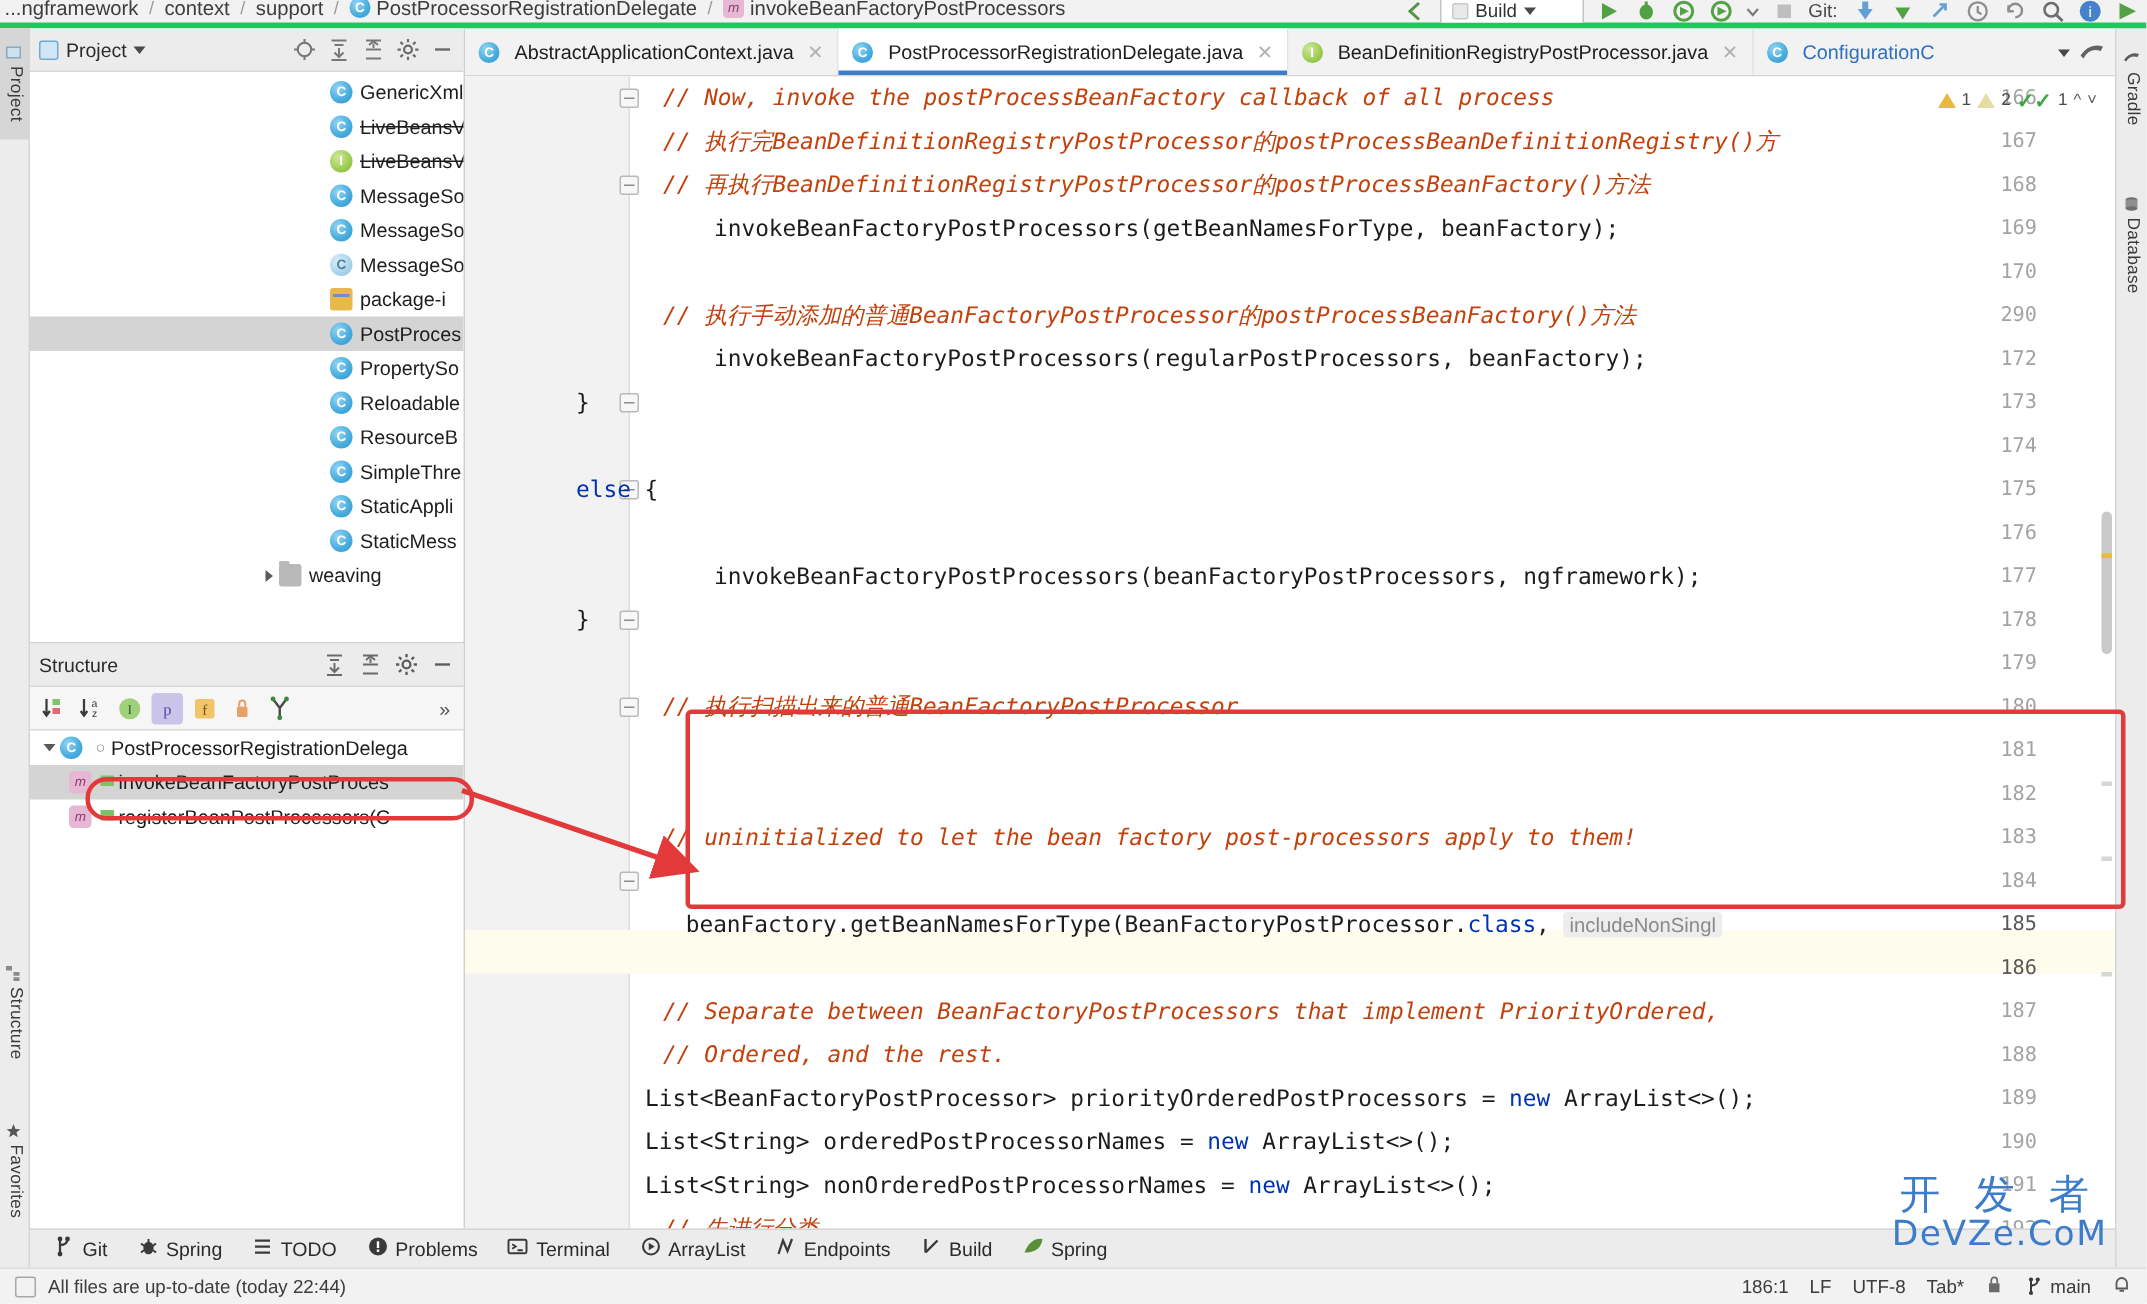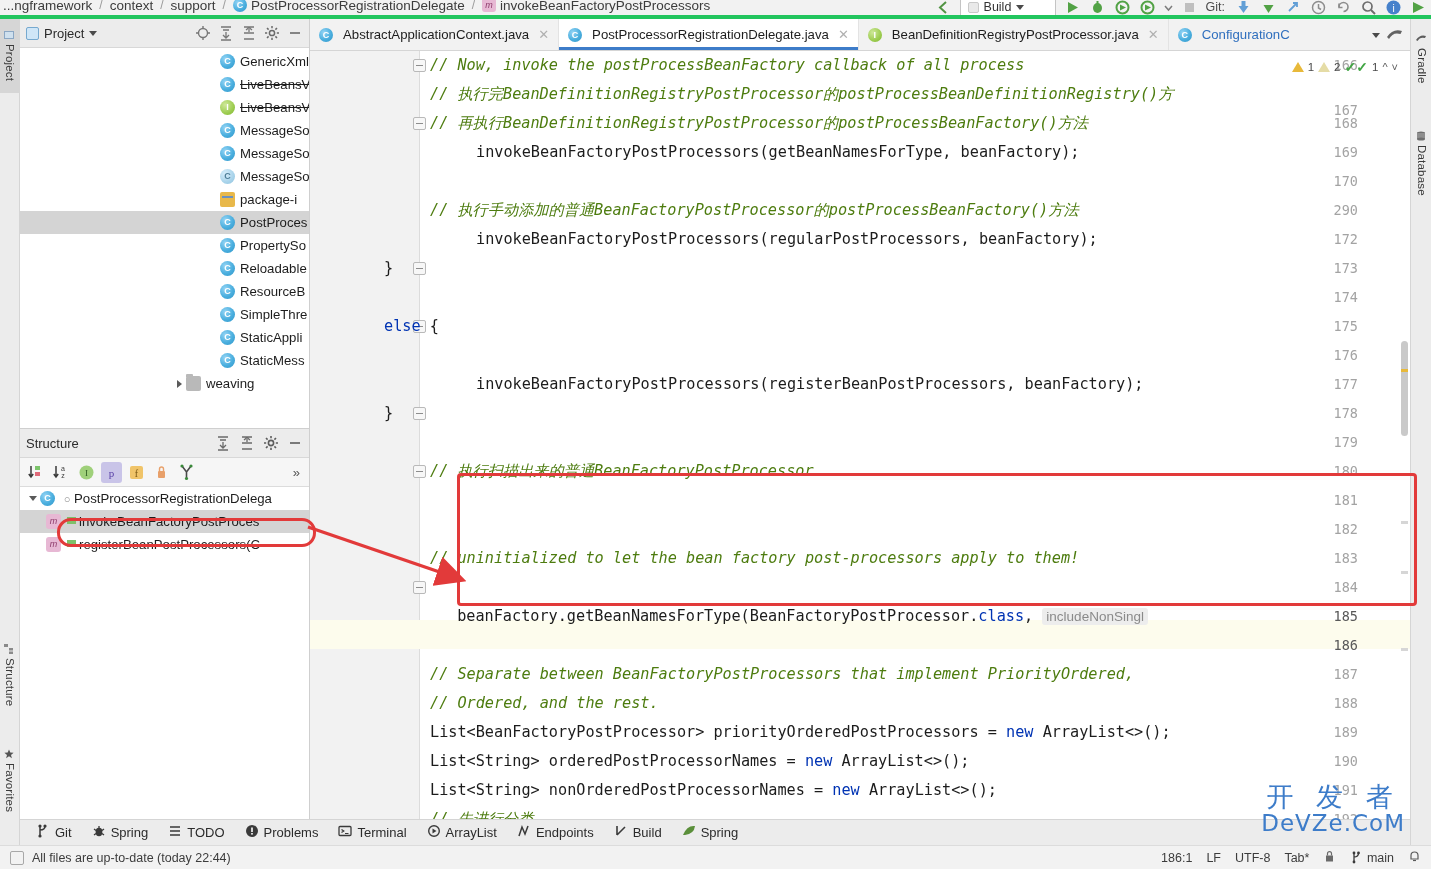--- a/index.html
+++ b/index.html
@@ -175,21 +175,21 @@
     position: absolute; left: 103px; width: 13px; height: 13px;
     border: 1px solid #b9b9b9; background: #f7f7f7; border-radius: 2px;
   }
   .foldmk::after { content:""; position:absolute; left:2px; right:2px; top:5px; height:1px; background:#8d8d8d; }
   .code {
     position: absolute; left: 120px; top: 0; right: 0; height: 780px;
     font-family: "DejaVu Sans Mono", monospace; font-size: 15.2px;
     white-space: pre; color: #1c1c1c;
   }
   .cl { position: absolute; left: 0; height: 29px; line-height: 29px; white-space: pre; }
-  .cmt { color: #4d7c0f; font-style: italic; }
+  .cmt { color: #c2410c; font-style: italic; margin-left: 12px; }
   .kw { color: #0033b3; }
   .inlay {
     background: #ededed; color: #8a8a8a; border-radius: 3px; padding: 1px 4px;
     font-size: 13.5px; font-family: "Liberation Sans", sans-serif;
   }
   .curline { position: absolute; left: 0; right: 0; height: 29px; background: #fdfced; }
   .insp {
     position: absolute; right: 12px; top: 8px; display: flex; align-items: center; gap: 4px;
     font-size: 11.5px; color: #4a4a4a; z-index: 9;
   }
@@ -659,21 +659,21 @@
       <span class="tri-w2"></span>
       <span>2</span>
       <span class="chk">✓✓</span>
       <span>1</span>
       <span class="arrw">^</span>
       <span class="arrw">˅</span>
     </div>
 
     <div>
       <div class="lnum" style="top:0px">166</div>
-      <div class="lnum" style="top:45px">167</div>
+      <div class="lnum" style="top:29px">167</div>
       <div class="lnum" style="top:58px">168</div>
       <div class="lnum" style="top:87px">169</div>
       <div class="lnum" style="top:116px">170</div>
       <div class="lnum" style="top:145px">290</div>
       <div class="lnum" style="top:174px">172</div>
       <div class="lnum" style="top:203px">173</div>
       <div class="lnum" style="top:232px">174</div>
       <div class="lnum" style="top:261px">175</div>
       <div class="lnum" style="top:290px">176</div>
       <div class="lnum" style="top:319px">177</div>
@@ -708,21 +708,21 @@
       <div class="cl" style="top:0px"><span class="cmt">// Now, invoke the postProcessBeanFactory callback of all process</span></div>
       <div class="cl" style="top:29px"><span class="cmt">// 执行完BeanDefinitionRegistryPostProcessor的postProcessBeanDefinitionRegistry()方</span></div>
       <div class="cl" style="top:58px"><span class="cmt">// 再执行BeanDefinitionRegistryPostProcessor的postProcessBeanFactory()方法</span></div>
       <div class="cl" style="top:87px"><span style="padding-left:46px">invokeBeanFactoryPostProcessors(getBeanNamesForType, beanFactory);</span></div>
       <div class="cl" style="top:116px"></div>
       <div class="cl" style="top:145px"><span class="cmt">// 执行手动添加的普通BeanFactoryPostProcessor的postProcessBeanFactory()方法</span></div>
       <div class="cl" style="top:174px"><span style="padding-left:46px">invokeBeanFactoryPostProcessors(regularPostProcessors, beanFactory);</span></div>
       <div class="cl" style="top:203px"><span style="padding-left:0px;margin-left:-46px">}</span></div>
       <div class="cl" style="top:232px"></div>
       <div class="cl" style="top:261px" style2=""><span class="kw" style="margin-left:-46px">else</span><span> {</span></div>
-      <div class="cl" style="top:319px"><span style="padding-left:46px">invokeBeanFactoryPostProcessors(registerBeanPostProcessors, beanFactory);</span></div>
+      <div class="cl" style="top:319px"><span style="padding-left:46px">invokeBeanFactoryPostProcessors(beanFactoryPostProcessors, ngframework);</span></div>
       <div class="cl" style="top:348px"><span style="margin-left:-46px">}</span></div>
       <div class="cl" style="top:377px"></div>
       <div class="cl" style="top:406px"><span class="cmt">// 执行扫描出来的普通BeanFactoryPostProcessor</span></div>
       <div class="cl" style="top:435px"></div>
       <div class="cl" style="top:493px"><span class="cmt">// uninitialized to let the bean factory post-processors apply to them!</span></div>
       <div class="cl" style="top:551px"><span style="margin-left:-46px">        beanFactory.getBeanNamesForType(BeanFactoryPostProcessor.</span><span class="kw">class</span><span>, </span><span class="inlay">includeNonSingl</span></div>
       <div class="cl" style="top:580px"></div>
       <div class="cl" style="top:609px"><span class="cmt">// Separate between BeanFactoryPostProcessors that implement PriorityOrdered,</span></div>
       <div class="cl" style="top:638px"><span class="cmt">// Ordered, and the rest.</span></div>
       <div class="cl" style="top:667px"><span>List&lt;BeanFactoryPostProcessor&gt; priorityOrderedPostProcessors = </span><span class="kw">new</span><span> ArrayList&lt;&gt;();</span></div>

